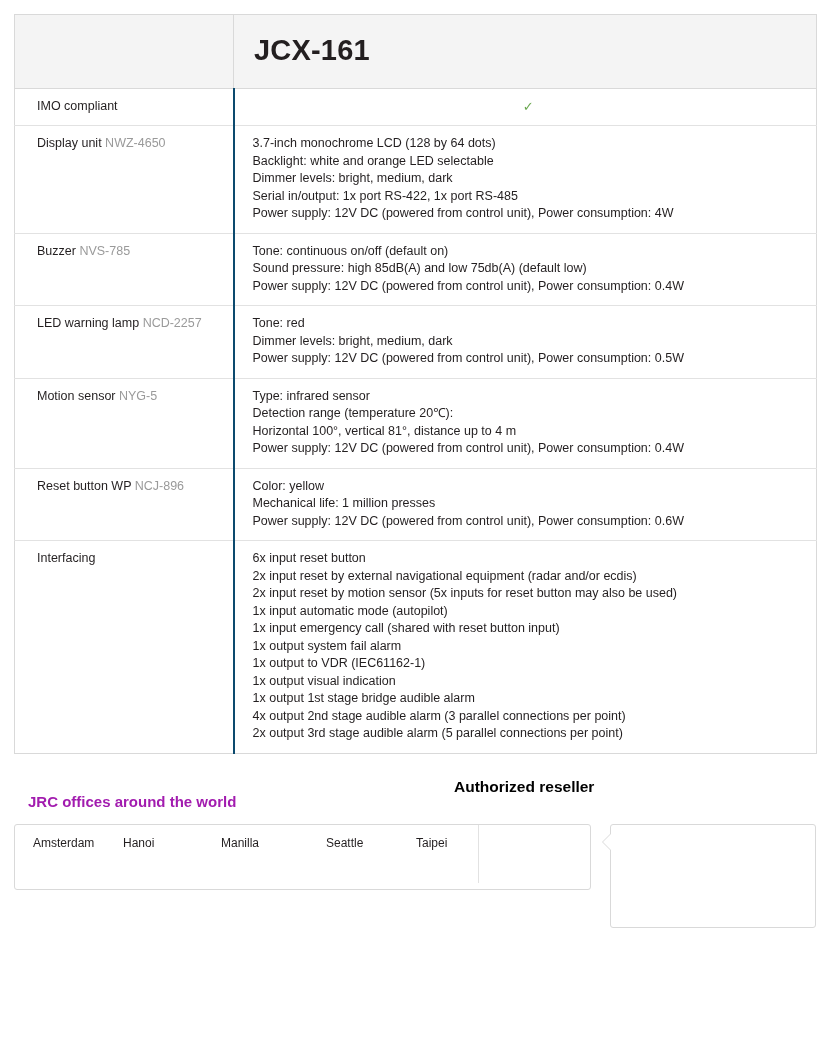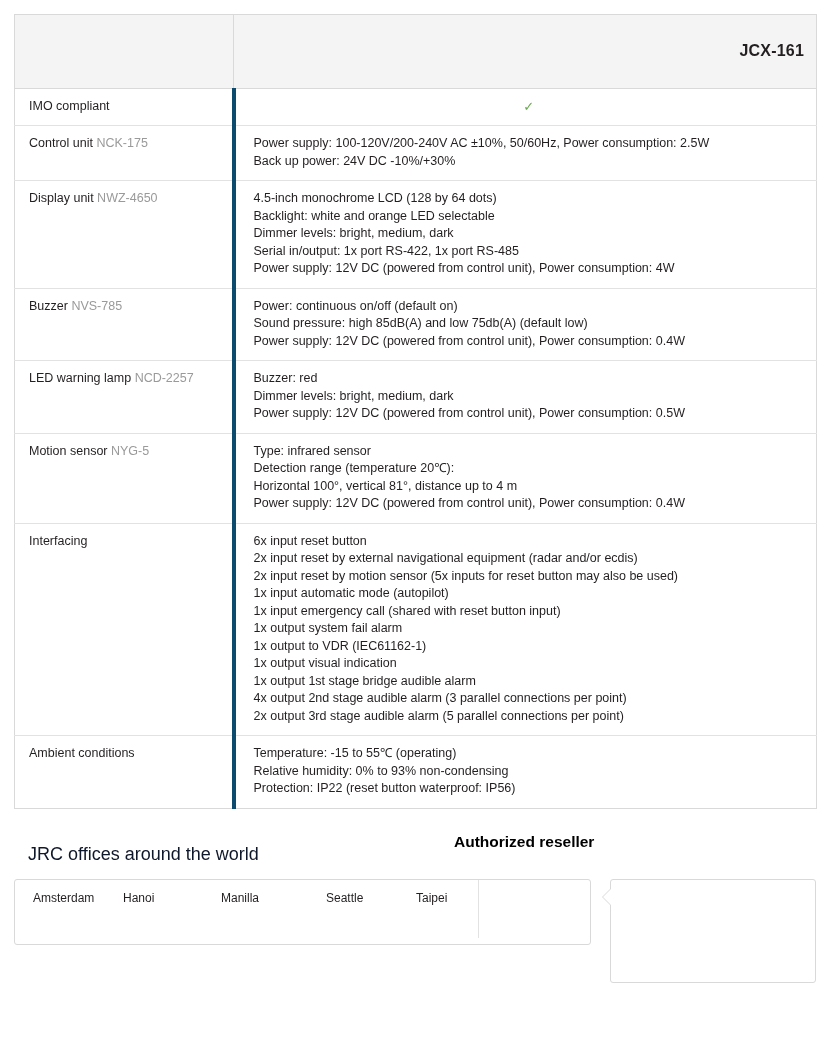--- a/index.html
+++ b/index.html
@@ -35,39 +35,39 @@
 
   .spec-table tr.header-row td {
     background: #f4f4f4;
     border-bottom: 1px solid #d9d9d9;
   }
   .spec-table tr.header-row td.header-left {
     background: #f4f4f4;
     border-right: 1px solid #d9d9d9;
   }
   .model-title {
-    font-size: 16px;
+    font-size: 29px;
     font-weight: bold;
-    text-align: right;
+    text-align: left;
     letter-spacing: 0.2px;
     padding: 18px 0 18px 0;
     color: #231f20;
   }
   .spec-table td {
     vertical-align: top;
     padding: 9px 12px 10px 20px;
     border-bottom: 1px solid #e2e2e2;
     font-size: 12.5px;
     line-height: 17.5px;
   }
   .spec-table td.label-cell {
-    border-right: 4px solid #0c4a6e;
+    border-right: 2px solid #0c4a6e;
     color: #231f20;
     white-space: nowrap;
-    padding-left: 14px;
+    padding-left: 22px;
   }
   .spec-table td.value-cell {
     padding-left: 18px;
     color: #231f20;
   }
   .label-main { color: #231f20; }
   .label-code { color: #9a9a9a; }
   .check {
     color: #6aa84f;
     font-size: 13px;
@@ -84,23 +84,23 @@
     width: 802px;
     margin: 22px auto 0 auto;
     height: 120px;
   }
   .footer-heads {
     display: flex;
     align-items: flex-end;
     height: 34px;
   }
   .jrc-offices-title {
-    font-size: 18px;
-    font-weight: normal;
-    color: #0f172a;
+    font-size: 15px;
+    font-weight: bold;
+    color: #a21caf;
     margin-left: 14px;
   }
   .reseller-title {
     font-size: 15.5px;
     font-weight: bold;
     color: #000000;
     position: absolute;
     left: 440px;
     top: 2px;
   }
@@ -194,113 +194,104 @@
 
       <tr>
         <td class="label-cell">
           <span class="label-main">IMO compliant</span>
         </td>
         <td class="value-cell">
           <span class="check">✓</span>
         </td>
       </tr>
 
-      <tr>
-        <td class="label-cell">
-          <span class="label-main">Control unit</span>
-          <span class="label-code">NCK-175</span>
-        </td>
-        <td class="value-cell">
-          <div>Power supply: 100-120V/200-240V AC ±10%, 50/60Hz, Power consumption: 2.5W</div>
-          <div>Back up power: 24V DC -10%/+30%</div>
-        </td>
-      </tr>
 
       <tr>
         <td class="label-cell">
           <span class="label-main">Display unit</span>
           <span class="label-code">NWZ-4650</span>
         </td>
         <td class="value-cell">
-          <div>4.5-inch monochrome LCD (128 by 64 dots)</div>
+          <div>3.7-inch monochrome LCD (128 by 64 dots)</div>
           <div>Backlight: white and orange LED selectable</div>
           <div>Dimmer levels: bright, medium, dark</div>
           <div>Serial in/output: 1x port RS-422, 1x port RS-485</div>
           <div>Power supply: 12V DC (powered from control unit), Power consumption: 4W</div>
         </td>
       </tr>
 
       <tr>
         <td class="label-cell">
           <span class="label-main">Buzzer</span>
           <span class="label-code">NVS-785</span>
         </td>
         <td class="value-cell">
-          <div>Power: continuous on/off (default on)</div>
+          <div>Tone: continuous on/off (default on)</div>
           <div>Sound pressure: high 85dB(A) and low 75db(A) (default low)</div>
           <div>Power supply: 12V DC (powered from control unit), Power consumption: 0.4W</div>
         </td>
       </tr>
 
 
       <tr>
         <td class="label-cell">
           <span class="label-main">LED warning lamp</span>
           <span class="label-code">NCD-2257</span>
         </td>
         <td class="value-cell">
-          <div>Buzzer: red</div>
+          <div>Tone: red</div>
           <div>Dimmer levels: bright, medium, dark</div>
           <div>Power supply: 12V DC (powered from control unit), Power consumption: 0.5W</div>
         </td>
       </tr>
 
       <tr>
         <td class="label-cell">
           <span class="label-main">Motion sensor</span>
           <span class="label-code">NYG-5</span>
         </td>
         <td class="value-cell">
           <div>Type: infrared sensor</div>
           <div>Detection range (temperature 20℃):</div>
           <div>Horizontal 100°, vertical 81°, distance up to 4 m</div>
           <div>Power supply: 12V DC (powered from control unit), Power consumption: 0.4W</div>
         </td>
       </tr>
 
+      <tr>
+        <td class="label-cell">
+          <span class="label-main">Reset button WP</span>
+          <span class="label-code">NCJ-896</span>
+        </td>
+        <td class="value-cell">
+          <div>Color: yellow</div>
+          <div>Mechanical life: 1 million presses</div>
+          <div>Power supply: 12V DC (powered from control unit), Power consumption: 0.6W</div>
+        </td>
+      </tr>
 
       <tr>
         <td class="label-cell">
           <span class="label-main">Interfacing</span>
         </td>
         <td class="value-cell">
           <div>6x input reset button</div>
           <div>2x input reset by external navigational equipment (radar and/or ecdis)</div>
           <div>2x input reset by motion sensor (5x inputs for reset button may also be used)</div>
           <div>1x input automatic mode (autopilot)</div>
           <div>1x input emergency call (shared with reset button input)</div>
           <div>1x output system fail alarm</div>
           <div>1x output to VDR (IEC61162-1)</div>
           <div>1x output visual indication</div>
           <div>1x output 1st stage bridge audible alarm</div>
           <div>4x output 2nd stage audible alarm (3 parallel connections per point)</div>
           <div>2x output 3rd stage audible alarm (5 parallel connections per point)</div>
         </td>
       </tr>
 
-      <tr>
-        <td class="label-cell">
-          <span class="label-main">Ambient conditions</span>
-        </td>
-        <td class="value-cell">
-          <div>Temperature: -15 to 55℃ (operating)</div>
-          <div>Relative humidity: 0% to 93% non-condensing</div>
-          <div>Protection: IP22 (reset button waterproof: IP56)</div>
-        </td>
-      </tr>
     </tbody>
   </table>
 
   <div class="footer">
     <div class="footer-heads">
       <div class="jrc-offices-title">JRC offices around the world</div>
       <div class="reseller-title">Authorized reseller</div>
     </div>
 
     <div class="footer-body">

